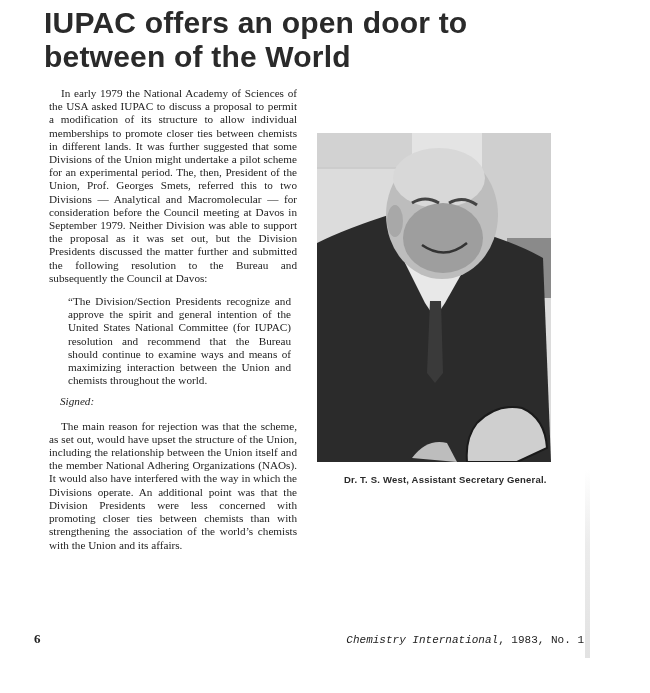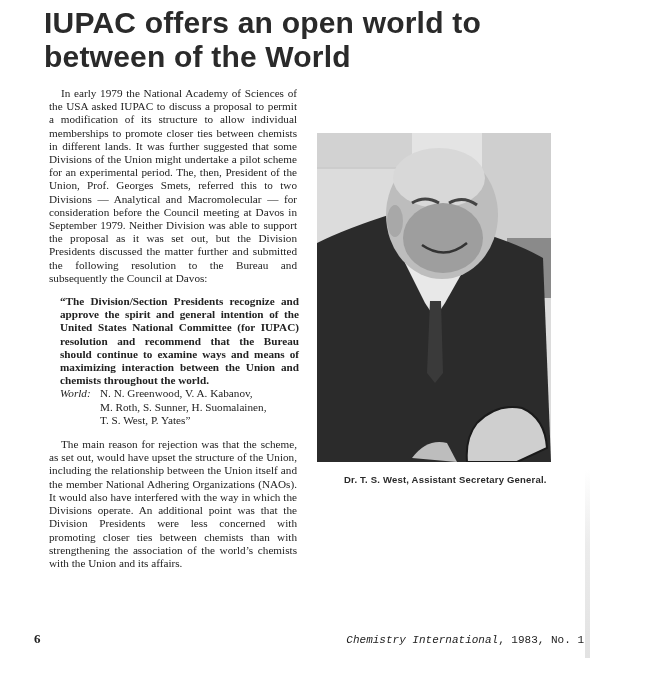--- a/index.html
+++ b/index.html
@@ -9,21 +9,21 @@
     font-family: "Liberation Sans", sans-serif; font-weight: bold;
     font-size: 30px; line-height: 34px; color: #2a2a2a; margin: 0; letter-spacing: 0.2px;
   }
   .col {
     position: absolute; left: 47px; top: 85px; width: 252px;
     font-family: "Liberation Serif", serif; font-size: 11.2px; line-height: 13.2px;
     color: #222; text-align: justify;
   }
   .col p { margin: 2px; text-indent: 12px; }
   .quote { margin: 10px 0 11px 13px; }
-  .quote p { margin: 0; text-indent: 0; font-weight: bold; }
+  .quote p { margin: 8px; text-indent: 0; }
   .quote p.ind { text-indent: 12px; }
   .signed { display: flex; text-align: left; }
   .signed .lbl { font-style: italic; width: 40px; flex: none; }
   .signed .names { flex: 1; }
   .signed .names span { display: block; }
   .photo {
     position: absolute; left: 317px; top: 133px; width: 234px; height: 329px;
     background: #e3e3e3; overflow: hidden;
   }
   .photo svg { display: block; }
@@ -43,36 +43,31 @@
   .journal i { font-style: italic; }
   .edge-strip {
     position: absolute; left: 585px; top: 470px; width: 5px; height: 188px;
     background: linear-gradient(to bottom, #ffffff, #ececec 40%, #e2e2e2);
   }
 </style>
 </head>
 <body>
 
 <h1 class="title">
-  <span>IUPAC offers an open world to</span><br>
+  <span>IUPAC offers an open door to</span><br>
   <span>between of the World</span>
 </h1>
 
 <div class="col">
   <p>In early 1979 the National Academy of Sciences of the USA asked IUPAC to discuss a proposal to permit a modification of its structure to allow individual memberships to promote closer ties between chemists in different lands. It was further suggested that some Divisions of the Union might undertake a pilot scheme for an experimental period. The, then, President of the Union, Prof. Georges Smets, referred this to two Divisions — Analytical and Macromolecular — for consideration before the Council meeting at Davos in September 1979. Neither Division was able to support the proposal as it was set out, but the Division Presidents discussed the matter further and submitted the following resolution to the Bureau and subsequently the Council at Davos:</p>
 
   <div class="quote">
     <p>“The Division/Section Presidents recognize and approve the spirit and general intention of the United States National Committee (for IUPAC) resolution and recommend that the Bureau should continue to examine ways and means of maximizing interaction between the Union and chemists throughout the world.</p>
     <div class="signed">
-      <span class="lbl">World:</span>
-      <span class="names">
-        <span>N. N. Greenwood, V. A. Kabanov,</span>
-        <span>M. Roth, S. Sunner, H. Suomalainen,</span>
-        <span>T. S. West, P. Yates”</span>
-      </span>
+      <span class="lbl">Signed:</span>
     </div>
   </div>
 
   <p>The main reason for rejection was that the scheme, as set out, would have upset the structure of the Union, including the relationship between the Union itself and the member National Adhering Organizations (NAOs). It would also have interfered with the way in which the Divisions operate. An additional point was that the Division Presidents were less concerned with promoting closer ties between chemists than with strengthening the association of the world’s chemists with the Union and its affairs.</p>
 </div>
 
 <div class="photo" aria-label="portrait photograph of Dr. T. S. West">
   <svg width="234" height="329" viewBox="0 0 234 329">
 
     <rect x="0" y="0" width="234" height="329" fill="#dcdcdc"></rect>

